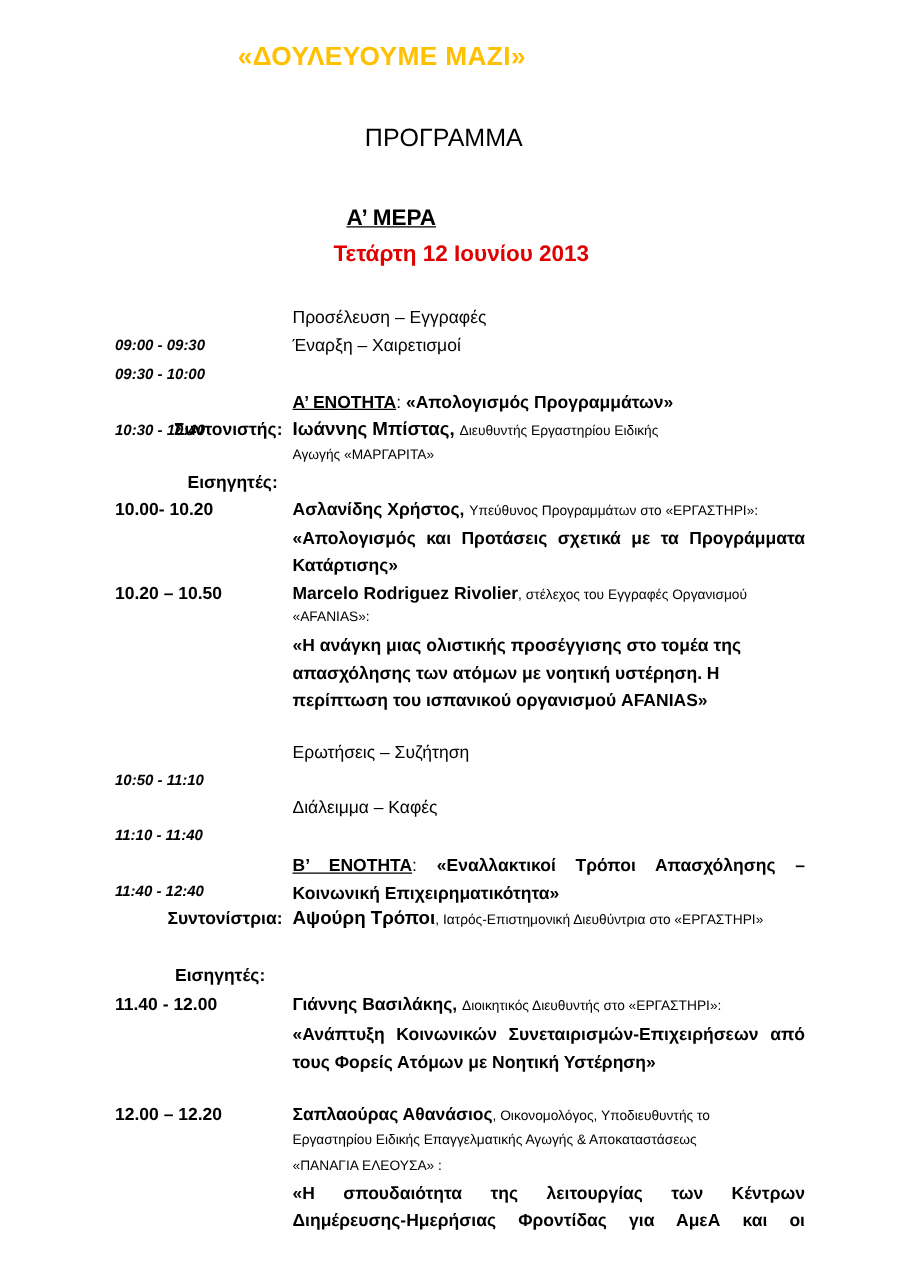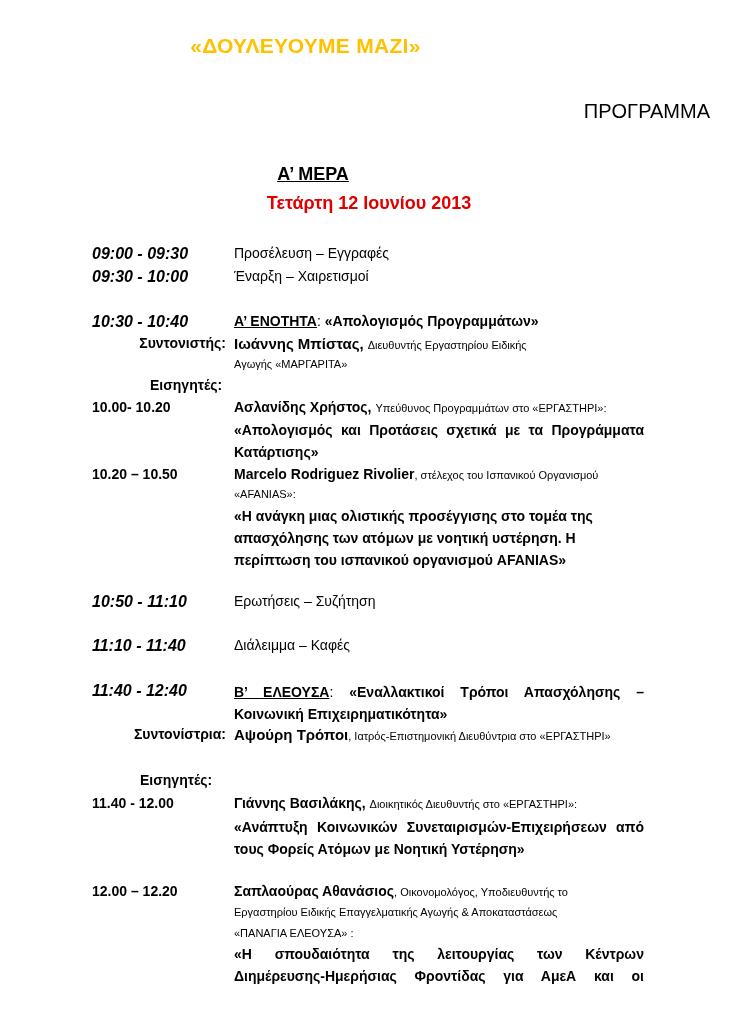--- a/index.html
+++ b/index.html
@@ -1,23 +1,23 @@
 <!DOCTYPE html>
 <html><head>
 <meta charset="utf-8">
 <style>
   html, body { margin:0; padding:0; background:#ffffff; }
   body { width:738px; height:1024px; overflow:hidden; position:relative;
          font-family:"Liberation Sans", "DejaVu Sans", sans-serif; color:#000; }
   .abs { position:absolute; white-space:nowrap; }
   .title { left:0; width:611px; text-align:center; top:34px; font-size:21px; font-weight:bold; color:#FFC000; letter-spacing:0.3px; }
-  .program { left:0; width:710px; text-align:right; top:100px; font-size:20px; }
+  .program { left:0; width:710px; text-align:center; top:100px; font-size:20px; }
   .day { left:0; width:626px; text-align:center; top:164px; font-size:18px; font-weight:bold; text-decoration:underline; }
   .date { left:0; width:738px; text-align:center; top:193px; font-size:18px; font-weight:bold; color:#E00000; }
-  .time-i { left:92px; font-size:16px; font-weight:bold; font-style:italic; }
+  .time-i { left:92px; font-size:12px; font-weight:bold; font-style:italic;margin-top:24px; }
   .time-b { left:92px; font-size:14px; font-weight:bold;text-align:center; }
   .txt { left:234px; font-size:14px; }
   .b { font-weight:bold; }
   .small { font-size:11px; font-weight:normal; }
   .u { text-decoration:underline; font-weight:bold; }
   .lbl { font-size:14px; font-weight:bold; text-align:right; }
   .just { left:234px; width:410px; font-size:14px; font-weight:bold; white-space:normal; text-align:justify; line-height:22px; }
 </style>
 </head>
 <body>
@@ -47,35 +47,35 @@
 
 <div class="abs time-b" style="top:399px">10.00- 10.20</div>
 <div class="abs txt" style="top:399px">
   <span class="b">Ασλανίδης Χρήστος,</span>
   <span class="small">Υπεύθυνος Προγραμμάτων στο «ΕΡΓΑΣΤΗΡΙ»:</span>
 </div>
 <div class="abs just" style="top:419px">«Απολογισμός και Προτάσεις σχετικά με τα Προγράμματα Κατάρτισης»</div>
 
 <div class="abs time-b" style="top:466px">10.20 – 10.50</div>
 <div class="abs txt" style="top:466px">
-  <span class="b">Marcelo Rodriguez Rivolier</span><span class="small">, στέλεχος του Ισπανικού Οργανισμού</span>
+  <span class="b">Marcelo Rodriguez Rivolier</span><span class="small">, στέλεχος του Εγγραφές Οργανισμού</span>
 </div>
 <div class="abs txt small" style="top:488px">«AFANIAS»:</div>
 <div class="abs txt b" style="top:508px">«Η ανάγκη μιας ολιστικής προσέγγισης στο τομέα της</div>
 <div class="abs txt b" style="top:530px">απασχόλησης των ατόμων με νοητική υστέρηση. Η</div>
 <div class="abs txt b" style="top:552px">περίπτωση του ισπανικού οργανισμού AFANIAS»</div>
 
 <div class="abs time-i" style="top:593px">10:50 - 11:10</div>
 <div class="abs txt" style="top:593px">Ερωτήσεις – Συζήτηση</div>
 <div class="abs time-i" style="top:637px">11:10 - 11:40</div>
 <div class="abs txt" style="top:637px">Διάλειμμα – Καφές</div>
 
 <div class="abs time-i" style="top:682px">11:40 - 12:40</div>
 <div class="abs just" style="top:681px; font-weight:normal">
-  <span class="u">Β’ ΕΛΕΟΥΣΑ</span><span>:</span>
+  <span class="u">Β’ ΕΝΟΤΗΤΑ</span><span>:</span>
   <span class="b">«Εναλλακτικοί Τρόποι Απασχόλησης – Κοινωνική Επιχειρηματικότητα»</span>
 </div>
 <div class="abs lbl" style="top:726px; right:512px">Συντονίστρια:</div>
 <div class="abs txt" style="top:726px">
   <span class="b" style="font-size:15px">Αψούρη Τρόποι</span><span class="small">, Ιατρός-Επιστημονική Διευθύντρια στο «ΕΡΓΑΣΤΗΡΙ»</span>
 </div>
 <div class="abs lbl" style="top:772px; left:140px">Εισηγητές:</div>
 
 <div class="abs time-b" style="top:795px">11.40  - 12.00</div>
 <div class="abs txt" style="top:795px">

